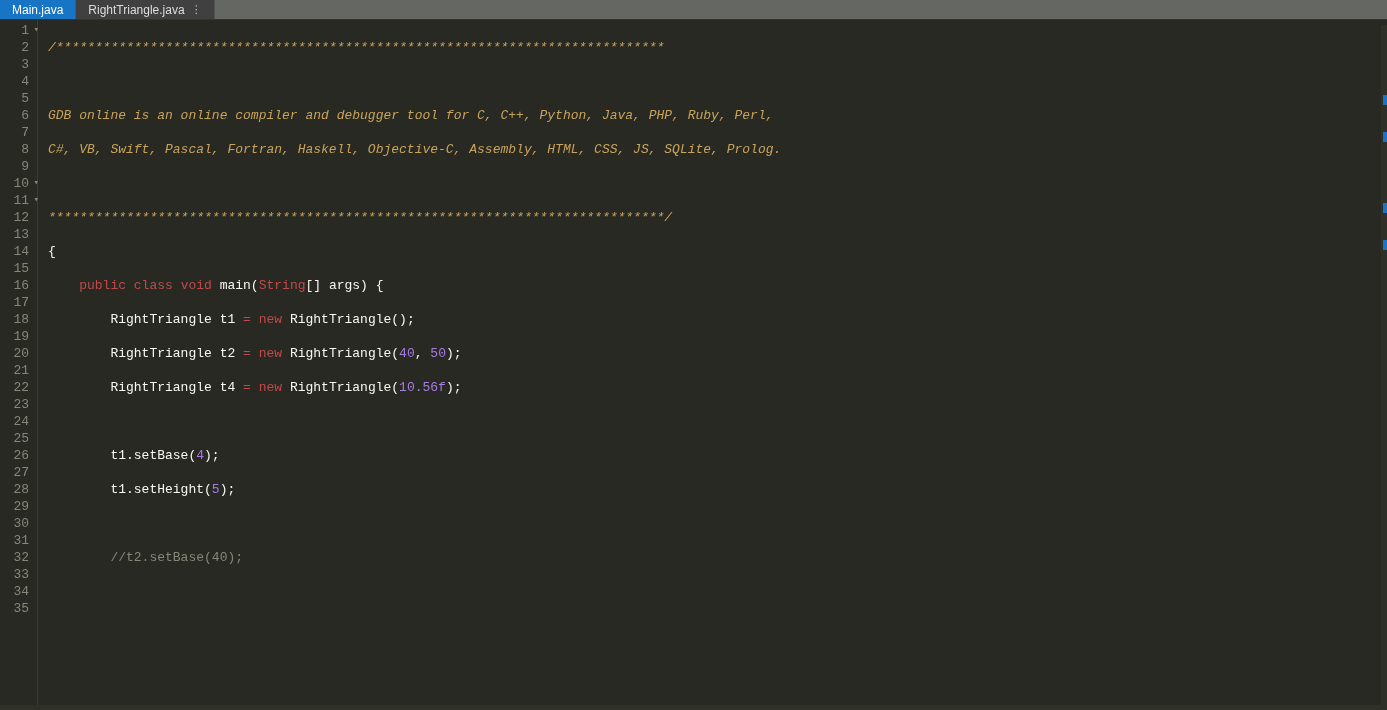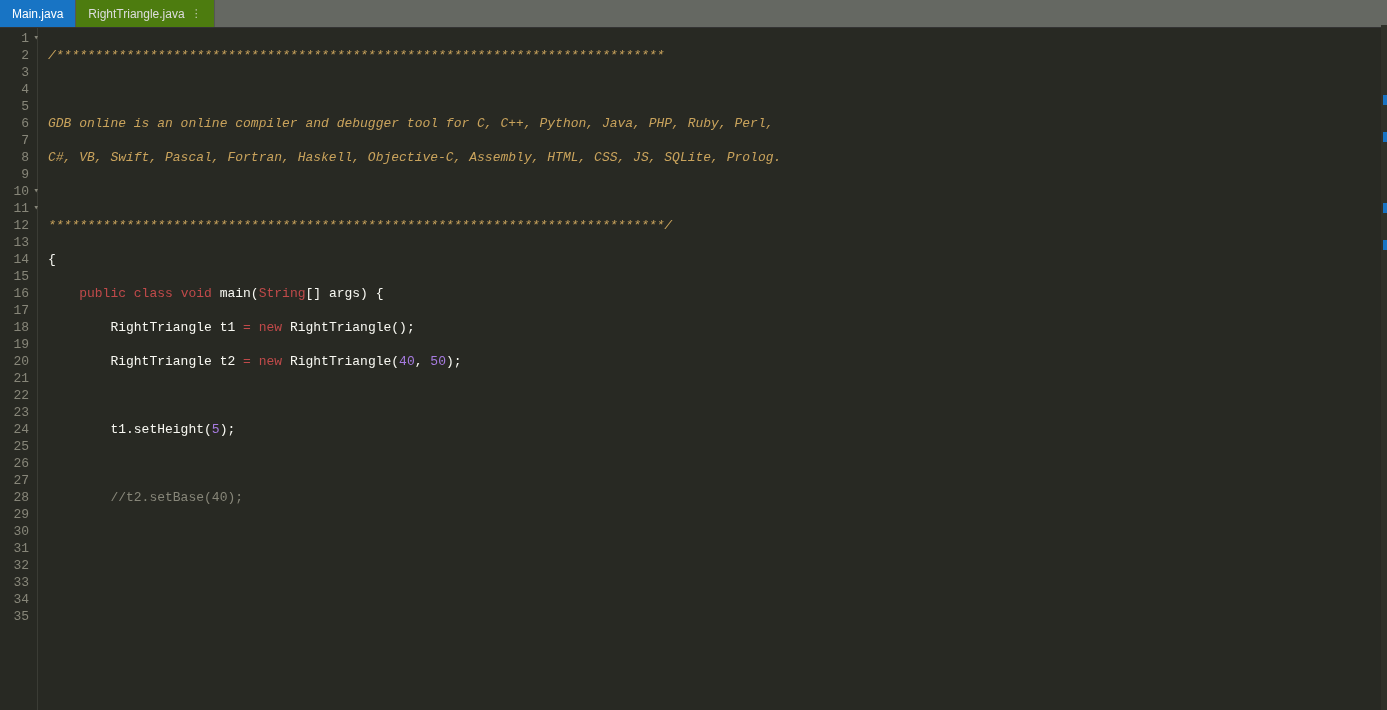--- a/index.html
+++ b/index.html
@@ -7,34 +7,34 @@
   font-family: "Consolas", "Monaco", "Courier New", monospace;
   font-size: 13px;
   background: #2f3129;
   color: #f8f8f2;
   width: 1387px;
   height: 710px;
   overflow: hidden;
 }
 .tabs-bar {
   background: #656862;
-  height: 28px;
+  height: 20px;
   display: flex;
   align-items: stretch;
   border-bottom: 1px solid #333;
 }
 .tab {
   padding: 4px 12px;
   color: #ddd;
   font-family: Arial, sans-serif;
   font-size: 12px;
   display: flex;
   align-items: center;
   cursor: pointer;
-  background: #4d7c0f;
+  background: #404040;
   border-right: 1px solid #555;
   gap: 6px;
 }
 .tab.active {
   background: #1874c4;
   color: #fff;
 }
 .tab-menu-icon {
   font-size: 11px;
   opacity: 0.85;
@@ -151,21 +151,23 @@
 <div class="code-line"><span class="c-comment">/******************************************************************************</span></div>
 <div class="code-line"><span class="c-comment"></span></div>
 <div class="code-line"><span class="c-comment">GDB online is an online compiler and debugger tool for C, C++, Python, Java, PHP, Ruby, Perl,</span></div>
 <div class="code-line"><span class="c-comment">C#, VB, Swift, Pascal, Fortran, Haskell, Objective-C, Assembly, HTML, CSS, JS, SQLite, Prolog.</span></div>
 <div class="code-line"><span class="c-comment"></span></div>
 <div class="code-line"><span class="c-comment">*******************************************************************************/</span></div>
 <div class="code-line"><span class="c-plain">{</span></div>
 <div class="code-line"><span class="c-keyword">    public</span><span class="c-keyword"> class</span><span class="c-keyword"> void</span><span class="c-plain"> main</span><span class="c-plain">(</span><span class="c-type">String</span><span class="c-plain">[] args) {</span></div>
 <div class="code-line"><span class="c-plain">        RightTriangle t1 </span><span class="c-op">=</span><span class="c-plain"> </span><span class="c-new">new</span><span class="c-plain"> RightTriangle();</span></div>
 <div class="code-line"><span class="c-plain">        RightTriangle t2 </span><span class="c-op">=</span><span class="c-plain"> </span><span class="c-new">new</span><span class="c-plain"> RightTriangle(</span><span class="c-num">40</span><span class="c-plain">, </span><span class="c-num">50</span><span class="c-plain">);</span></div>
+<div class="code-line"><span class="c-plain">        RightTriangle t4 </span><span class="c-op">=</span><span class="c-plain"> </span><span class="c-new">new</span><span class="c-plain"> RightTriangle(</span><span class="c-num">10.56f</span><span class="c-plain">);</span></div>
 <div class="code-line"><span class="c-plain">        </span></div>
+<div class="code-line"><span class="c-plain">        t1.setBase(</span><span class="c-num">4</span><span class="c-plain">);</span></div>
 <div class="code-line"><span class="c-plain">        t1.setHeight(</span><span class="c-num">5</span><span class="c-plain">);</span></div>
 <div class="code-line"><span class="c-plain">        </span></div>
 <div class="code-line"><span class="c-comment2">        //t2.setBase(40);</span></div>
 
 
 
 
 
 
 

